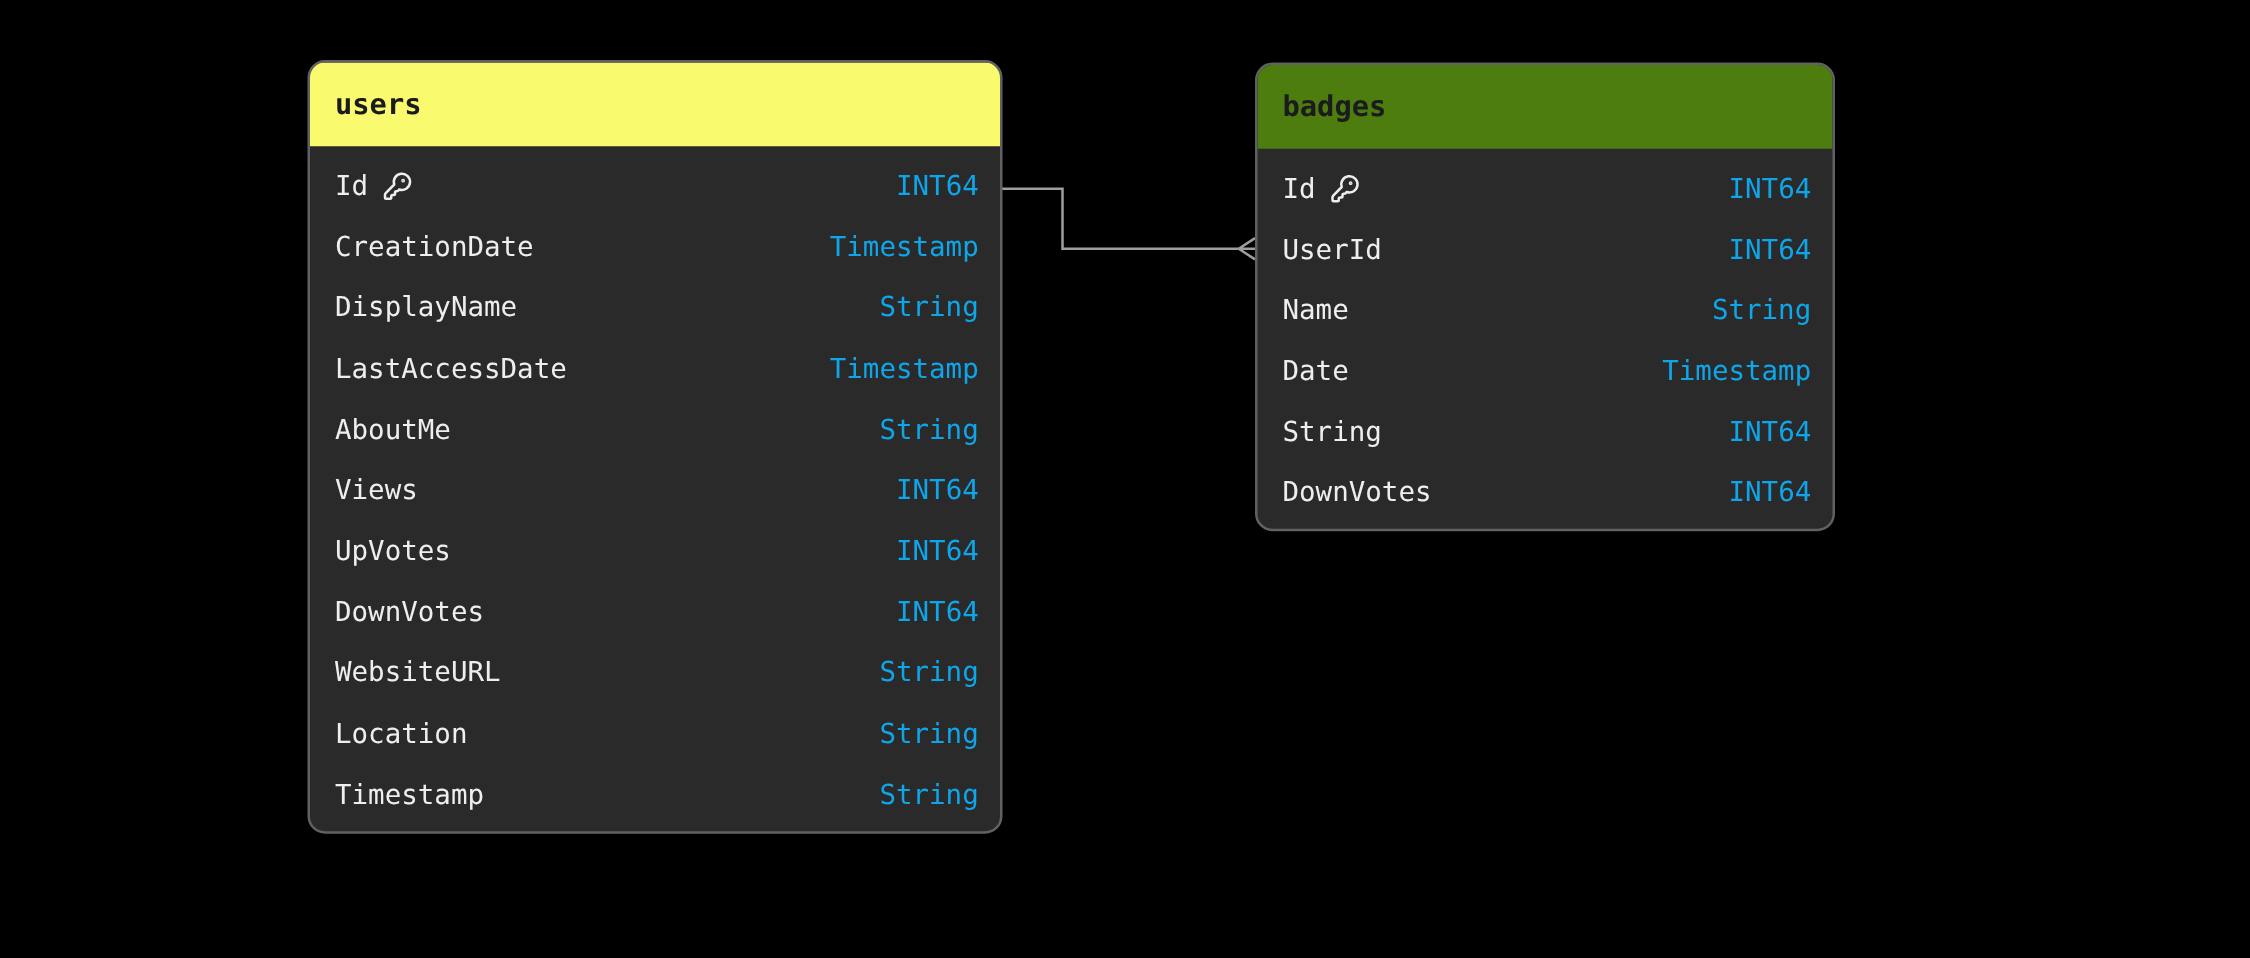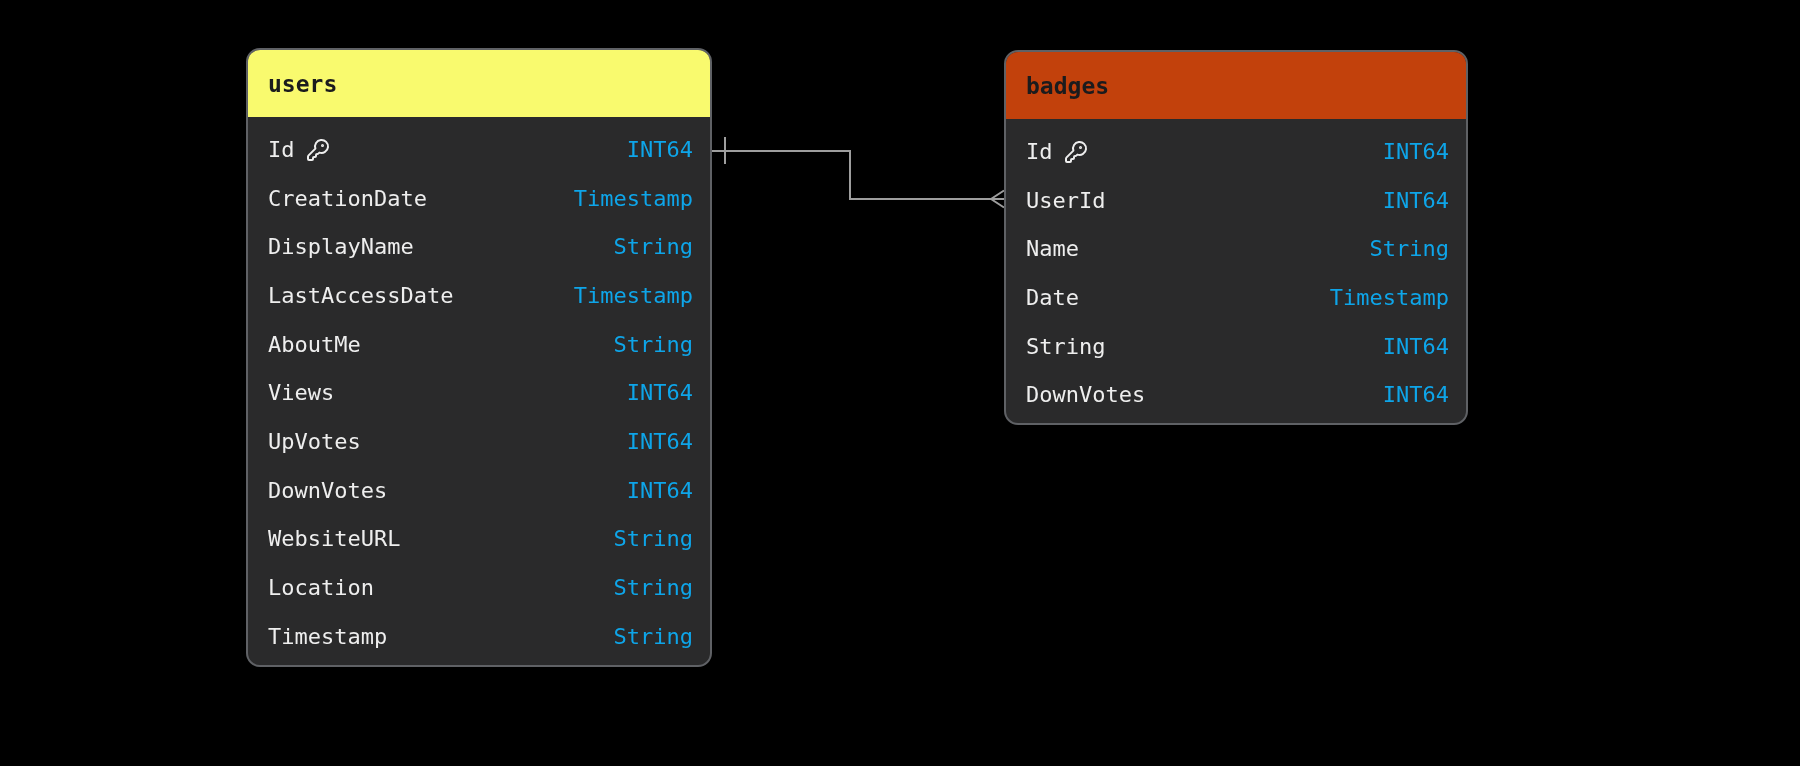--- a/index.html
+++ b/index.html
@@ -41,21 +41,21 @@
     height: 48.7px;
     display: flex;
     align-items: center;
     padding: 0 17px 0 20px;
     box-sizing: border-box;
   }
   .field-name {
     color: #eeeeee;
     font-size: 22px;
     display: flex;
-    align-items: flex-end;
+    align-items: flex-start;
     white-space: nowrap;
   }
   .field-type {
     margin-left: auto;
     color: #0ea5e9;
     font-size: 22px;
     white-space: nowrap;
   }
   .key-icon {
     margin-left: 11px;
@@ -81,21 +81,21 @@
 <div id="canvas">
 
   <svg id="relationship-layer" viewBox="0 0 1800 766" xmlns="http://www.w3.org/2000/svg">
     <g>
       <path d="M 712 151 H 850 V 199 H 991"></path>
       <path d="M 725 137 V 164"></path>
       <path d="M 991 199 L 1004 190.5 M 991 199 H 1004 M 991 199 L 1004 207.5"></path>
     </g>
   </svg>
 
-  <div class="db-table" style="left:246px; top:48px; width:466px;">
+  <div class="db-table" style="left:246px; top:48px; width:556px;">
     <div class="db-table-header" style="background: rgb(249, 250, 110);">
       <span>users</span>
     </div>
     <div class="db-table-body">
   <div class="field-row">
     <span class="field-name">
             <span>Id</span>
             <span class="key-icon">
         <svg width="24" height="24" viewBox="0 0 24 24" fill="none" stroke="currentColor" stroke-width="2" stroke-linecap="round" stroke-linejoin="round">
           <path d="M2.586 17.414A2 2 0 0 0 2 18.828V21a1 1 0 0 0 1 1h3a1 1 0 0 0 1-1v-1a1 1 0 0 1 1-1h1a1 1 0 0 0 1-1v-1a1 1 0 0 1 1-1h.172a2 2 0 0 0 1.414-.586l.814-.814a6.5 6.5 0 1 0-4-4z"></path>
@@ -173,21 +173,21 @@
   <div class="field-row">
     <span class="field-name">
             <span>Timestamp</span>
           </span>
     <span class="field-type">String</span>
   </div>
 </div>
   </div>
 
   <div class="db-table" style="left:1004px; top:50px; width:464px;">
-    <div class="db-table-header" style="background: #c2410c;">
+    <div class="db-table-header" style="background: #4d7c0f;">
       <span>badges</span>
     </div>
     <div class="db-table-body">
   <div class="field-row">
     <span class="field-name">
             <span>Id</span>
             <span class="key-icon">
         <svg width="24" height="24" viewBox="0 0 24 24" fill="none" stroke="currentColor" stroke-width="2" stroke-linecap="round" stroke-linejoin="round">
           <path d="M2.586 17.414A2 2 0 0 0 2 18.828V21a1 1 0 0 0 1 1h3a1 1 0 0 0 1-1v-1a1 1 0 0 1 1-1h1a1 1 0 0 0 1-1v-1a1 1 0 0 1 1-1h.172a2 2 0 0 0 1.414-.586l.814-.814a6.5 6.5 0 1 0-4-4z"></path>
           <circle cx="16.5" cy="7.5" r="0.5" fill="currentColor"></circle>

